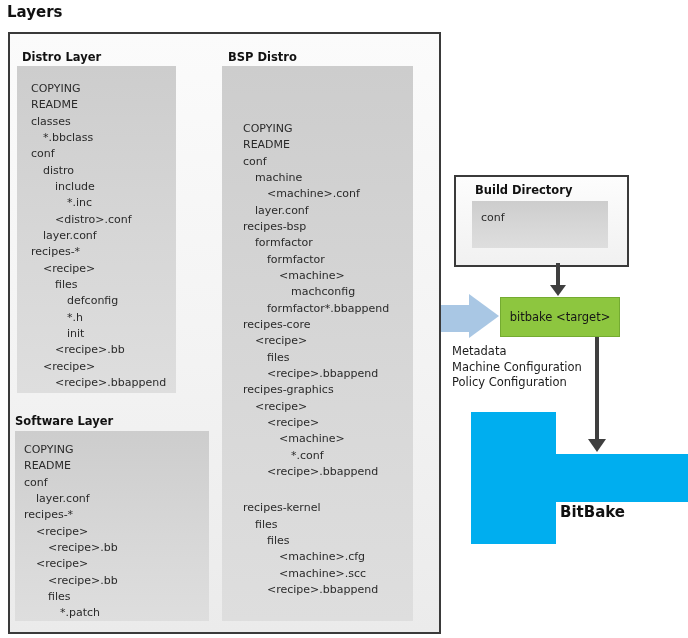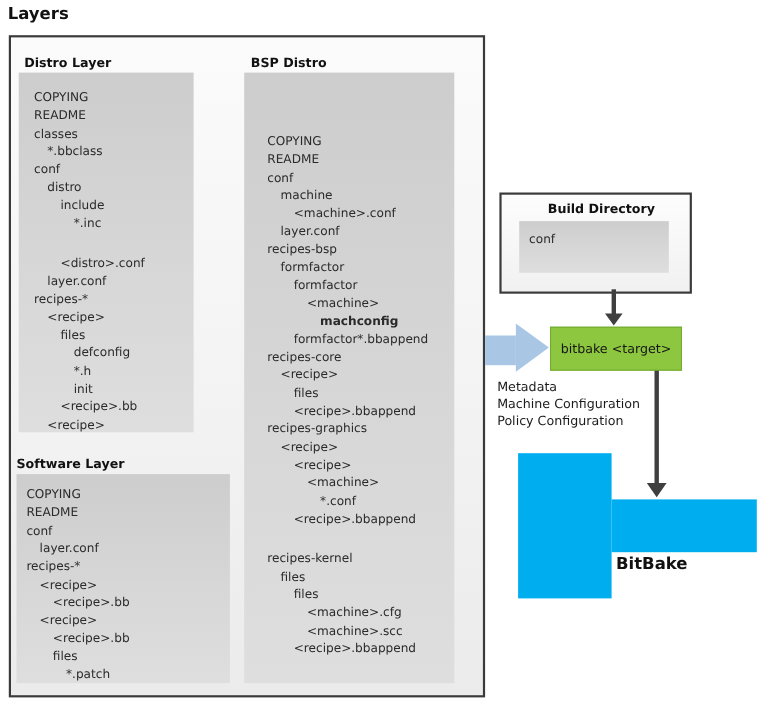--- a/index.html
+++ b/index.html
@@ -77,21 +77,21 @@
 <div class="abs box-label" style="left:22px;top:50px;">Distro Layer</div>
 <div class="abs tree-box distro-tree">
     <div class="tree-line" style="padding-left: 0px;">COPYING</div>
     <div class="tree-line" style="padding-left: 0px;">README</div>
     <div class="tree-line" style="padding-left: 0px;">classes</div>
     <div class="tree-line" style="padding-left: 12px;">*.bbclass</div>
     <div class="tree-line" style="padding-left: 0px;">conf</div>
     <div class="tree-line" style="padding-left: 12px;">distro</div>
     <div class="tree-line" style="padding-left: 24px;">include</div>
     <div class="tree-line" style="padding-left: 36px;">*.inc</div>
-    <div class="tree-line" style="padding-left: 24px; margin-top: 20px;">&lt;distro&gt;.conf</div>
+    <div class="tree-line" style="padding-left: 24px;">&lt;distro&gt;.conf</div>
     <div class="tree-line" style="padding-left: 12px;">layer.conf</div>
     <div class="tree-line" style="padding-left: 0px;">recipes-*</div>
     <div class="tree-line" style="padding-left: 12px;">&lt;recipe&gt;</div>
     <div class="tree-line" style="padding-left: 24px;">files</div>
     <div class="tree-line" style="padding-left: 36px;">defconfig</div>
     <div class="tree-line" style="padding-left: 36px;">*.h</div>
     <div class="tree-line" style="padding-left: 36px;">init</div>
     <div class="tree-line" style="padding-left: 24px;">&lt;recipe&gt;.bb</div>
     <div class="tree-line" style="padding-left: 12px;">&lt;recipe&gt;</div>
     <div class="tree-line" style="padding-left: 24px;">&lt;recipe&gt;.bbappend</div>
@@ -102,21 +102,21 @@
     <div class="tree-line" style="padding-left: 0px;">COPYING</div>
     <div class="tree-line" style="padding-left: 0px;">README</div>
     <div class="tree-line" style="padding-left: 0px;">conf</div>
     <div class="tree-line" style="padding-left: 12px;">machine</div>
     <div class="tree-line" style="padding-left: 24px;">&lt;machine&gt;.conf</div>
     <div class="tree-line" style="padding-left: 12px;">layer.conf</div>
     <div class="tree-line" style="padding-left: 0px;">recipes-bsp</div>
     <div class="tree-line" style="padding-left: 12px;">formfactor</div>
     <div class="tree-line" style="padding-left: 24px;">formfactor</div>
     <div class="tree-line" style="padding-left: 36px;">&lt;machine&gt;</div>
-    <div class="tree-line" style="padding-left: 48px; font-weight: bold;">machconfig</div>
+    <div class="tree-line" style="padding-left: 48px;">machconfig</div>
     <div class="tree-line" style="padding-left: 24px;">formfactor*.bbappend</div>
     <div class="tree-line" style="padding-left: 0px;">recipes-core</div>
     <div class="tree-line" style="padding-left: 12px;">&lt;recipe&gt;</div>
     <div class="tree-line" style="padding-left: 24px;">files</div>
     <div class="tree-line" style="padding-left: 24px;">&lt;recipe&gt;.bbappend</div>
     <div class="tree-line" style="padding-left: 0px;">recipes-graphics</div>
     <div class="tree-line" style="padding-left: 12px;">&lt;recipe&gt;</div>
     <div class="tree-line" style="padding-left: 24px;">&lt;recipe&gt;</div>
     <div class="tree-line" style="padding-left: 36px;">&lt;machine&gt;</div>
     <div class="tree-line" style="padding-left: 48px;">*.conf</div>
@@ -138,21 +138,21 @@
     <div class="tree-line" style="padding-left: 0px;">recipes-*</div>
     <div class="tree-line" style="padding-left: 12px;">&lt;recipe&gt;</div>
     <div class="tree-line" style="padding-left: 24px;">&lt;recipe&gt;.bb</div>
     <div class="tree-line" style="padding-left: 12px;">&lt;recipe&gt;</div>
     <div class="tree-line" style="padding-left: 24px;">&lt;recipe&gt;.bb</div>
     <div class="tree-line" style="padding-left: 24px;">files</div>
     <div class="tree-line" style="padding-left: 36px;">*.patch</div>
   </div>
 
 <div class="abs build-dir-box"></div>
-<div class="abs box-label" style="left:498px;top:183px;text-align:center;">Build Directory</div>
+<div class="abs box-label" style="left:475px;top:183px;text-align:center;">Build Directory</div>
 <div class="abs tree-box builddir-tree">
     <div class="tree-line" style="padding-left: 0px;">conf</div>
   </div>
 
 <div class="abs v-line arrow1-line"></div>
 <div class="abs arrow1-head"></div>
 
 <div class="abs blue-arrow-body"></div>
 <div class="abs blue-arrow-head"></div>
 

